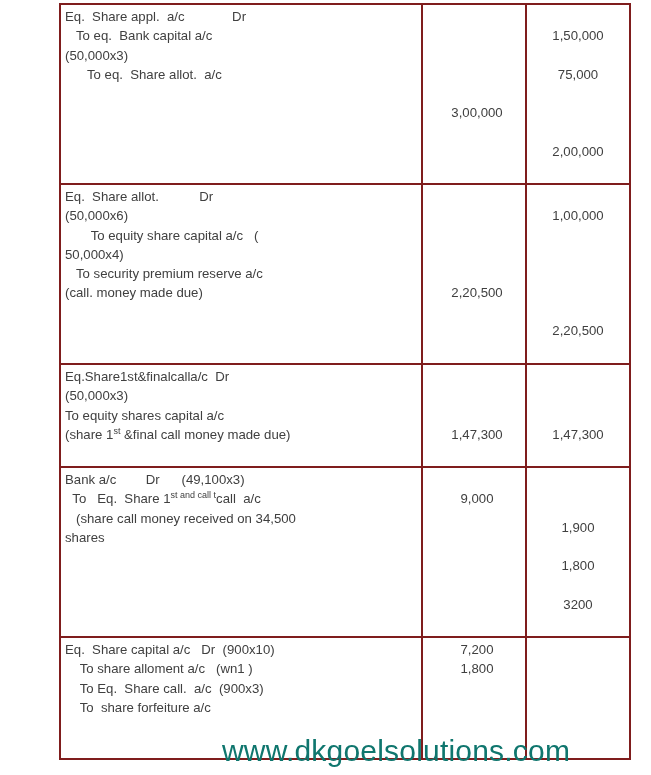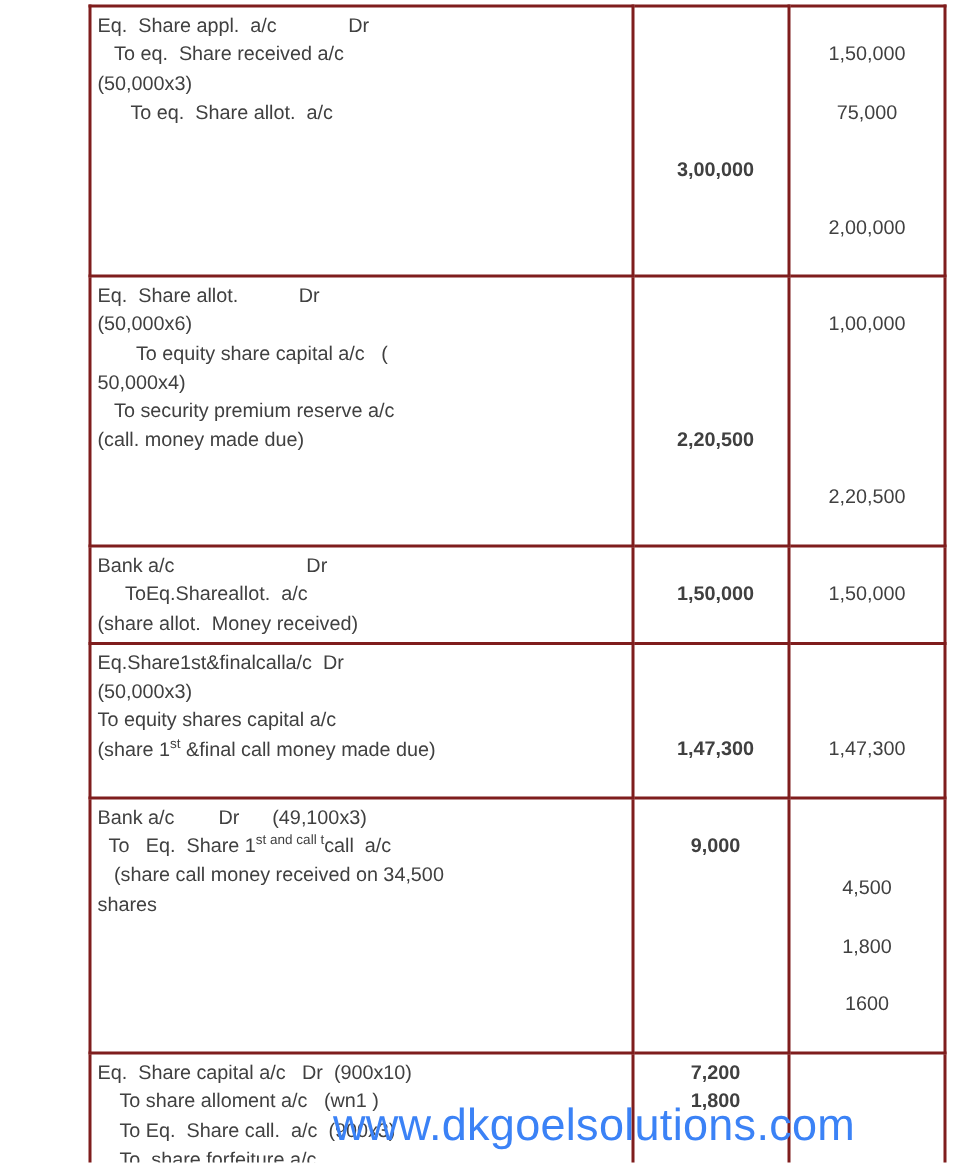--- a/index.html
+++ b/index.html
@@ -39,40 +39,40 @@
   col.c-part { width: 362px; }
   col.c-dr   { width: 104px; }
   col.c-cr   { width: 104px; }
 
   td.particulars { padding-left: 7px; }
   td.amt {
     text-align: center;
     padding-left: 10px;
     white-space: pre-line;
   }
-  td.amt.pad-dr { padding-left: 10px; font-weight: bold; }
+  td.amt.pad-dr { padding-left: 10px; }
 
   .ln { display: block; white-space: pre-wrap; }
 
   .blank { display: block; height: 19px; }
   .blank-sm { display: block; height: 9px; }
 
   sup {
     font-size: 9px;
     vertical-align: super;
     line-height: 0;
   }
 
   .watermark {
     position: absolute;
     left: 222px;
     top: 734px;
     font-family: "Liberation Sans", sans-serif;
     font-size: 30px;
-    color: #3b82f6;
+    color: #0f766e;
     letter-spacing: 0.2px;
     white-space: nowrap;
     pointer-events: none;
   }
 </style>
 </head>
 <body>
 
 <div id="sheet">
 
@@ -80,21 +80,21 @@
     <colgroup>
       <col class="c-part">
       <col class="c-dr">
       <col class="c-cr">
     </colgroup>
     <tbody>
 
       <tr>
         <td class="particulars">
           <span class="ln">Eq.  Share appl.  a/c             Dr</span>
-          <span class="ln">   To eq.  Share received a/c</span>
+          <span class="ln">   To eq.  Bank capital a/c</span>
           <span class="ln">(50,000x3)</span>
           <span class="ln">      To eq.  Share allot.  a/c</span>
         </td>
         <td class="amt pad-dr">
           <span class="blank"></span>
           <span class="blank"></span>
           <span class="ln">3,00,000</span>
         </td>
         <td class="amt">
           <span class="ln">1,50,000</span>
@@ -119,33 +119,20 @@
           <span class="ln">2,20,500</span>
         </td>
         <td class="amt">
           <span class="ln">1,00,000</span>
           <span class="blank"></span>
           <span class="blank"></span>
           <span class="ln">2,20,500</span>
         </td>
       </tr>
 
-      <tr>
-        <td class="particulars">
-          <span class="ln">Bank a/c                        Dr</span>
-          <span class="ln">     ToEq.Shareallot.  a/c</span>
-          <span class="ln">(share allot.  Money received)</span>
-        </td>
-        <td class="amt pad-dr">
-          <span class="ln">1,50,000</span>
-        </td>
-        <td class="amt">
-          <span class="ln">1,50,000</span>
-        </td>
-      </tr>
 
       <tr>
         <td class="particulars">
           <span class="ln">Eq.Share1st&amp;finalcalla/c  Dr</span>
           <span class="ln">(50,000x3)</span>
           <span class="ln">To equity shares capital a/c</span>
           <span class="ln">(share 1<sup>st</sup> &amp;final call money made due)</span>
         </td>
         <td class="amt pad-dr">
           <span class="blank"></span>
@@ -162,23 +149,23 @@
           <span class="ln">Bank a/c        Dr      (49,100x3)</span>
           <span class="ln">  To   Eq.  Share 1<sup>st and call t</sup>call  a/c</span>
           <span class="ln">   (share call money received on 34,500</span>
           <span class="ln">shares</span>
         </td>
         <td class="amt pad-dr">
           <span class="ln">9,000</span>
         </td>
         <td class="amt">
           <span class="blank-sm"></span>
-          <span class="ln">4,500</span>
+          <span class="ln">1,900</span>
           <span class="ln">1,800</span>
-          <span class="ln">1600</span>
+          <span class="ln">3200</span>
         </td>
       </tr>
 
       <tr>
         <td class="particulars">
           <span class="ln">Eq.  Share capital a/c   Dr  (900x10)</span>
           <span class="ln">    To share alloment a/c   (wn1 )</span>
           <span class="ln">    To Eq.  Share call.  a/c  (900x3)</span>
           <span class="ln">    To  share forfeiture a/c</span>
 

